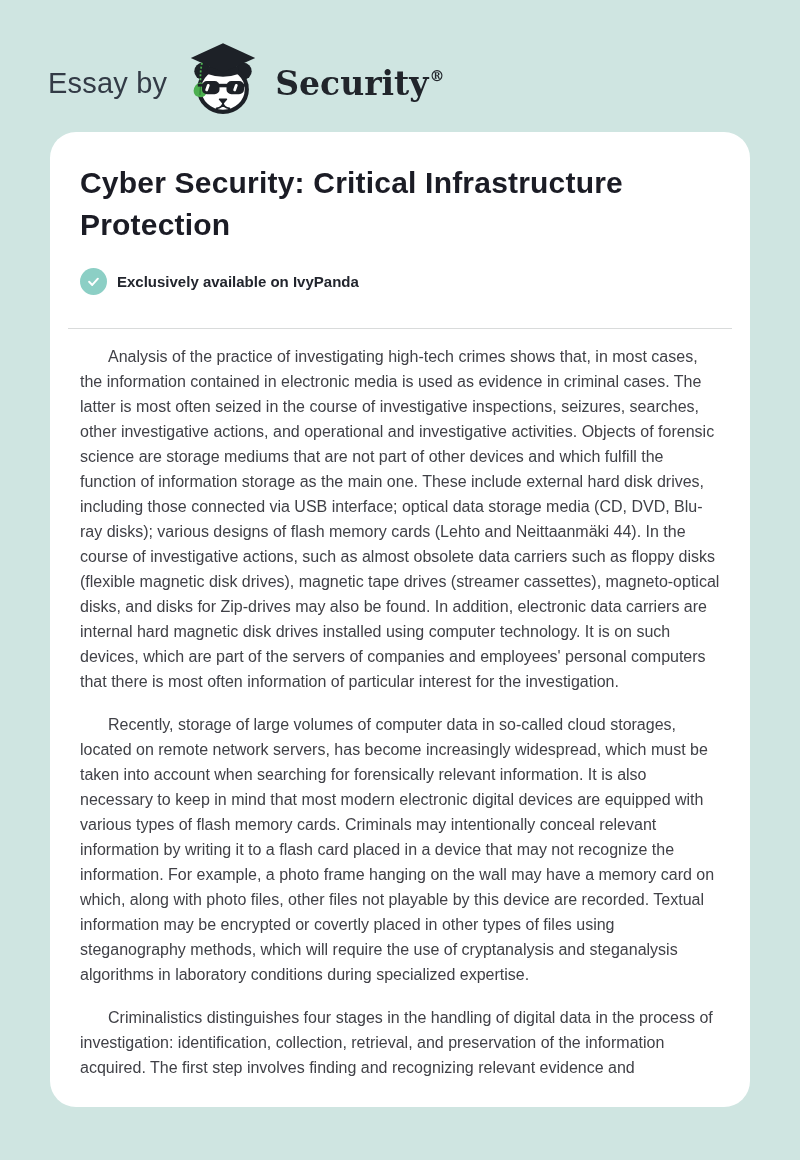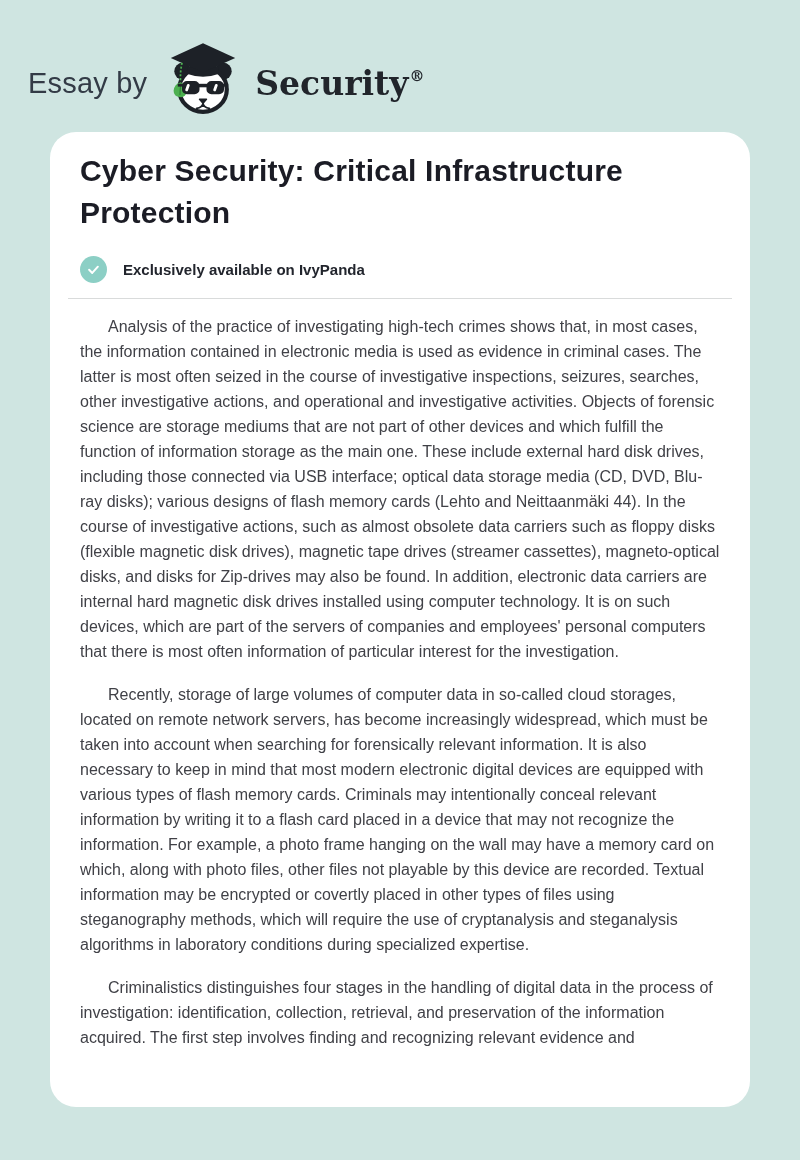--- a/index.html
+++ b/index.html
@@ -11,21 +11,21 @@
     background: #cfe5e1;
     font-family: "Liberation Sans", sans-serif;
     overflow: hidden;
   }
 
   
   .header {
     display: flex;
     align-items: center;
     gap: 14px;
-    padding: 34px 40px 0 28px;
+    padding: 34px 40px 0 48px;
     height: 132px;
   }
   .essay-by {
     font-size: 29px;
     font-weight: 400;
     color: #333b46;
     letter-spacing: 0.2px;
   }
   .logo-mark {
     width: 84px;
@@ -47,36 +47,36 @@
     margin-left: 1px;
   }
 
   
   .card {
     width: 700px;
     height: 975px;
     margin: 0 auto;
     background: #ffffff;
     border-radius: 26px;
-    padding: 18px 30px 30px 30px;
+    padding: 30px 30px 30px 30px;
     overflow: hidden;
   }
   .card h1 {
     margin: 0 0 22px 0;
     font-size: 30px;
     line-height: 42px;
     font-weight: 700;
     color: #1b1c25;
     letter-spacing: 0.2px;
   }
   .badge-row {
     display: flex;
     align-items: center;
-    gap: 16px;
-    margin-bottom: 15px;
+    gap: 10px;
+    margin-bottom: 33px;
   }
   .check-circle {
     width: 27px;
     height: 27px;
     border-radius: 50%;
     background: #8ccfc5;
     display: flex;
     align-items: center;
     justify-content: center;
     flex: 0 0 auto;

